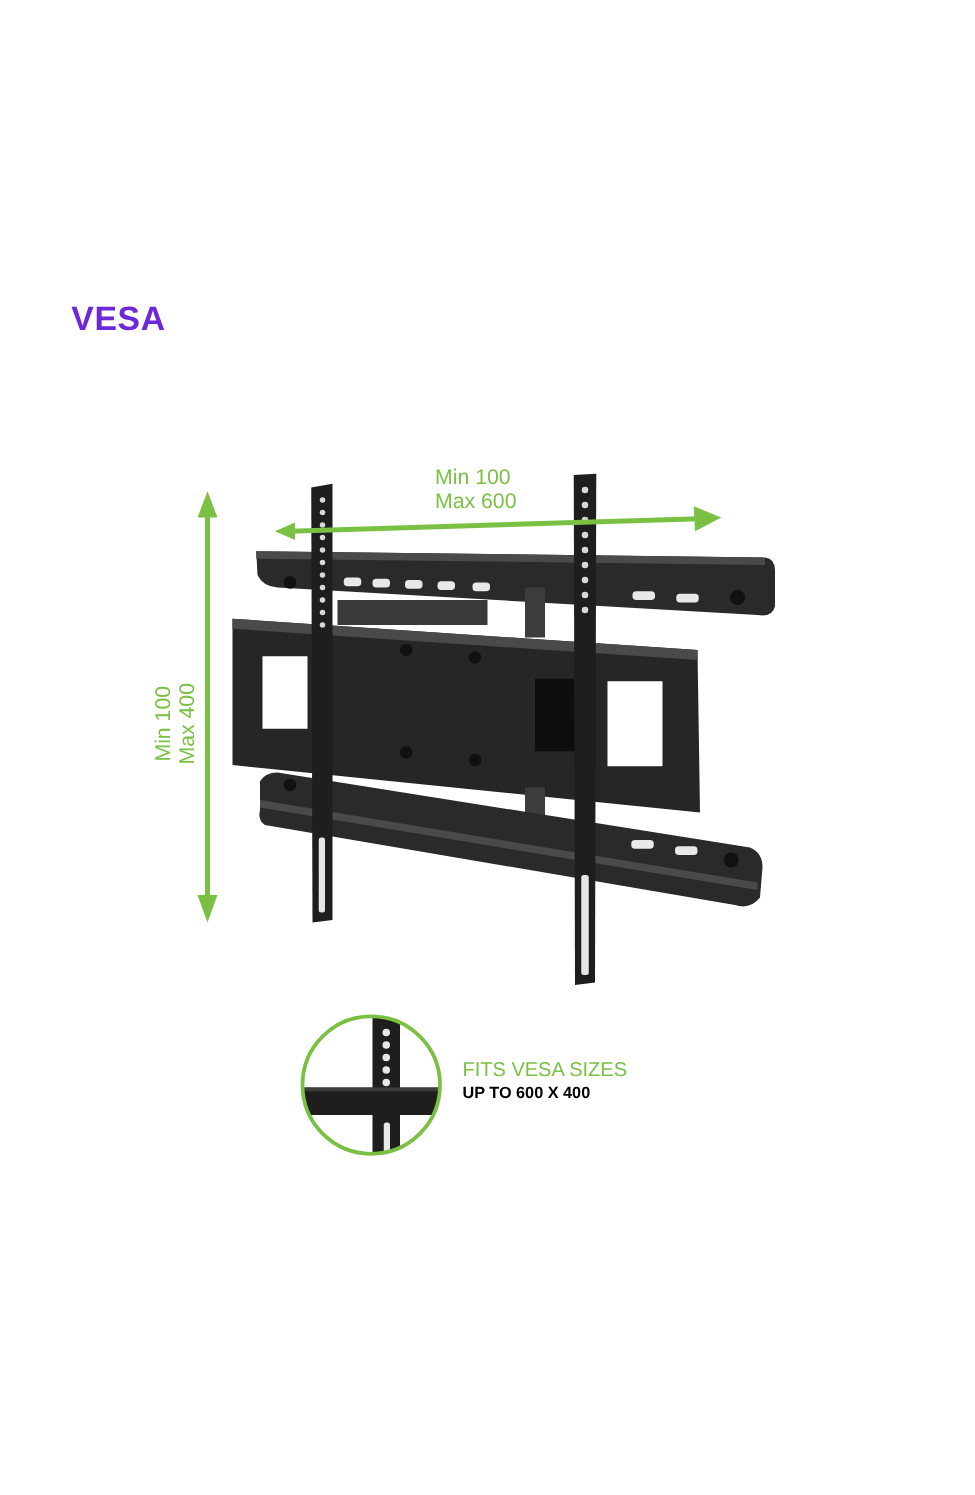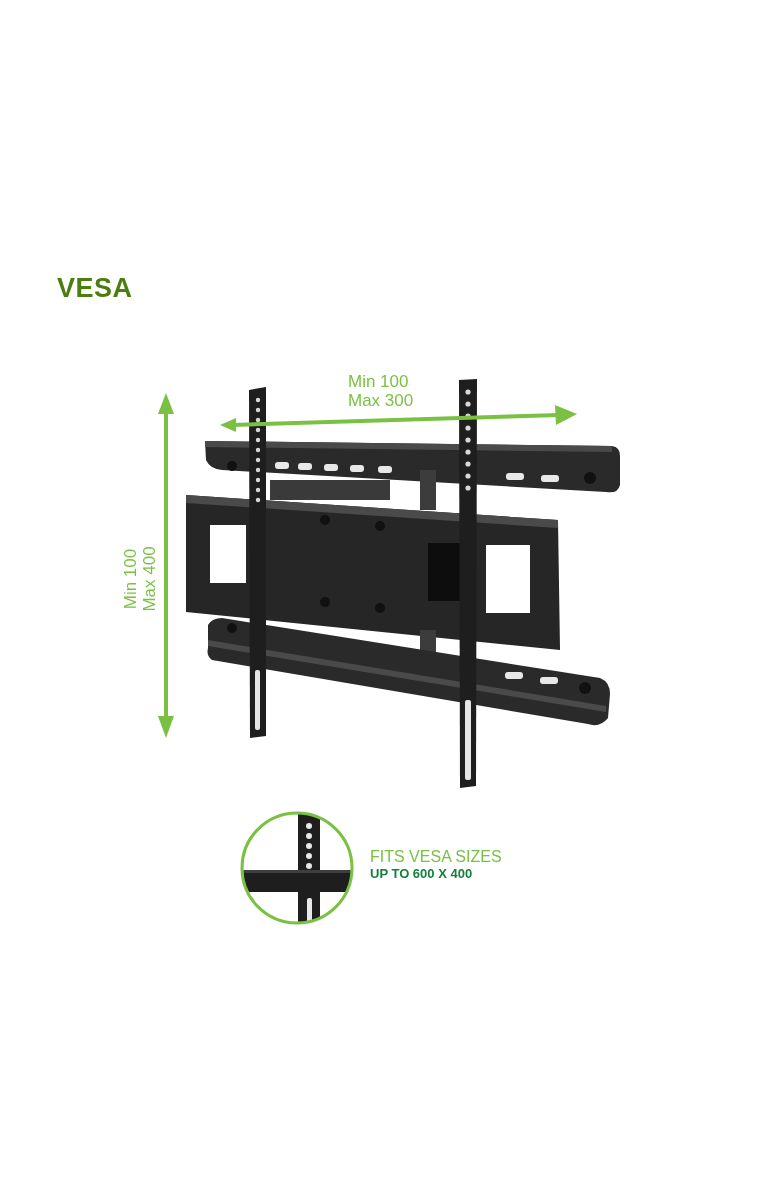--- a/index.html
+++ b/index.html
@@ -1,32 +1,32 @@
 <!DOCTYPE html>
 <html><head>
 <meta charset="utf-8">
 <style>
   html, body { margin: 0; padding: 0; background: #ffffff; }
   body { width: 780px; height: 1196px; position: relative; overflow: hidden; font-family: "Liberation Sans", sans-serif; }
-  .title { position: absolute; left: 57px; top: 273px; font-size: 27px; font-weight: 700; color: #4d7c0f; letter-spacing: 0.5px; }
+  .title { position: absolute; left: 57px; top: 240px; font-size: 27px; font-weight: 700; color: #6d28d9; letter-spacing: 0.5px; }
   .label-h { position: absolute; left: 348px; top: 372px; font-size: 17px; line-height: 19px; color: #7ac143; }
   .label-v { position: absolute; left: 60px; top: 560px; width: 160px; transform: rotate(-90deg); transform-origin: center; text-align: center; font-size: 17px; line-height: 19px; color: #7ac143; }
   .art { position: absolute; left: 0; top: 0; }
   .badge-text { position: absolute; left: 370px; top: 848px; }
   .badge-title { font-size: 16px; font-weight: 400; color: #7ac143; line-height: 18px; }
-  .badge-sub { font-size: 13px; font-weight: 700; color: #15803d; line-height: 16px; }
+  .badge-sub { font-size: 13px; font-weight: 700; color: #000000; line-height: 16px; }
 </style>
 </head>
 <body>
 
 <div class="title">VESA</div>
 
 <div class="label-h">
   <div>Min 100</div>
-  <div>Max 300</div>
+  <div>Max 600</div>
 </div>
 
 <div class="label-v">
   <div>Min 100</div>
   <div>Max 400</div>
 </div>
 
 <svg class="art" width="780" height="1196" viewBox="0 0 780 1196">
 
   <g>

